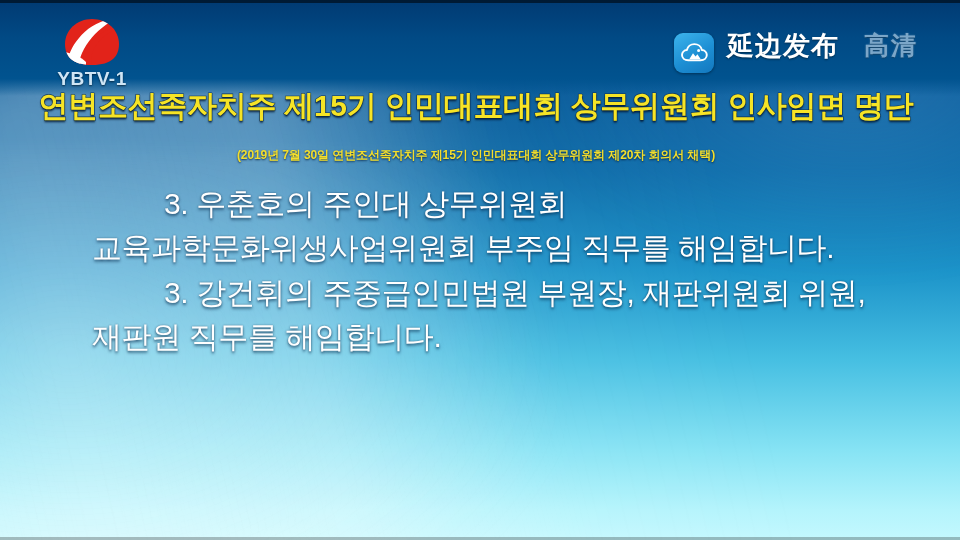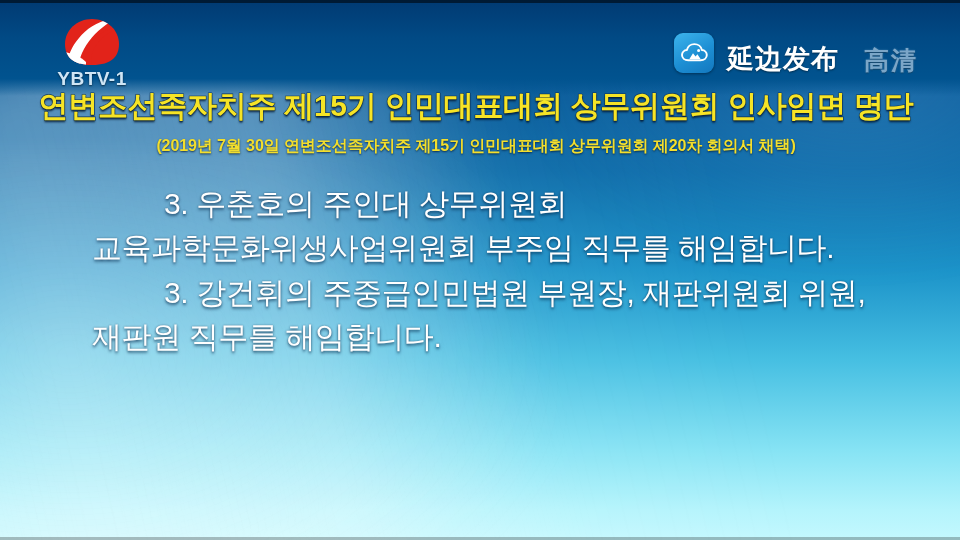--- a/index.html
+++ b/index.html
@@ -120,21 +120,21 @@
     color:#cfe6f6;
     text-shadow:0 1px 2px rgba(0,0,0,0.55);
     line-height:1;
     font-family:"Liberation Sans","DejaVu Sans",sans-serif;
   }
 
   #publisher-branding {
     position:absolute;
     right:42px; top:33px;
     display:flex;
-    align-items:flex-end;
+    align-items:flex-start;
     gap:13px;
     z-index:6;
   }
   .publisher-icon {
     width:40px; height:40px;
     border-radius:9px;
     background:linear-gradient(150deg,#3db4ec 0%,#1d8fd4 55%,#1378bf 100%);
     display:flex; align-items:center; justify-content:center;
     box-shadow:0 1px 3px rgba(0,0,0,0.4);
     flex:0 0 auto;
@@ -176,22 +176,22 @@
     line-height:1.14;
     white-space:nowrap;
     -webkit-text-stroke:1.1px #123a5e;
     paint-order:stroke fill;
     text-shadow:
       0 2px 2px rgba(0,20,45,0.75),
       0 0 1px rgba(10,40,70,0.9);
     font-family:"Liberation Sans","DejaVu Sans",sans-serif;
   }
   .subheadline {
-    margin-top:13px;
-    font-size:16px;
+    margin-top:25px;
+    font-size:12px;
     font-weight:bold;
     color:#f3de2c;
     letter-spacing:-0.1px;
     line-height:1.2;
     white-space:nowrap;
     text-shadow:0 1px 2px rgba(0,25,55,0.8);
     font-family:"Liberation Sans","DejaVu Sans",sans-serif;
   }
 
   

